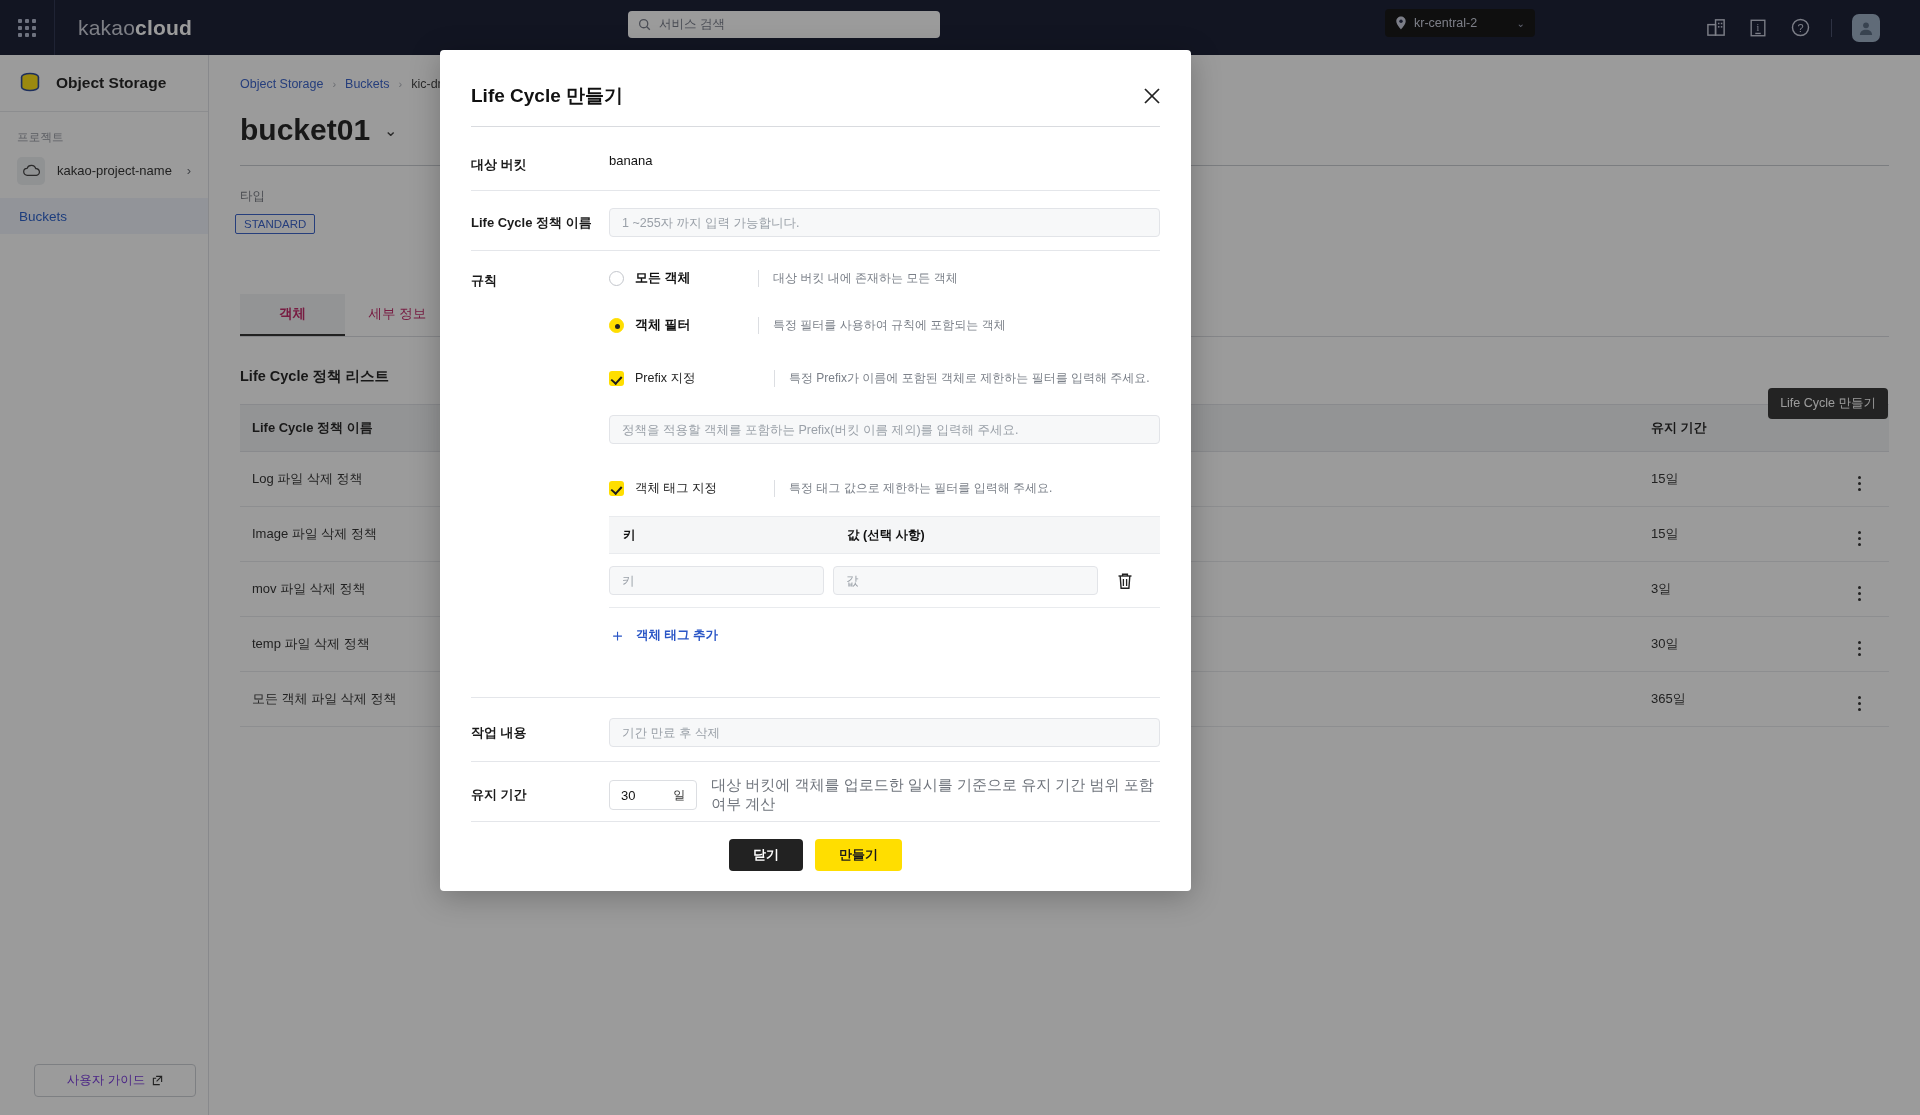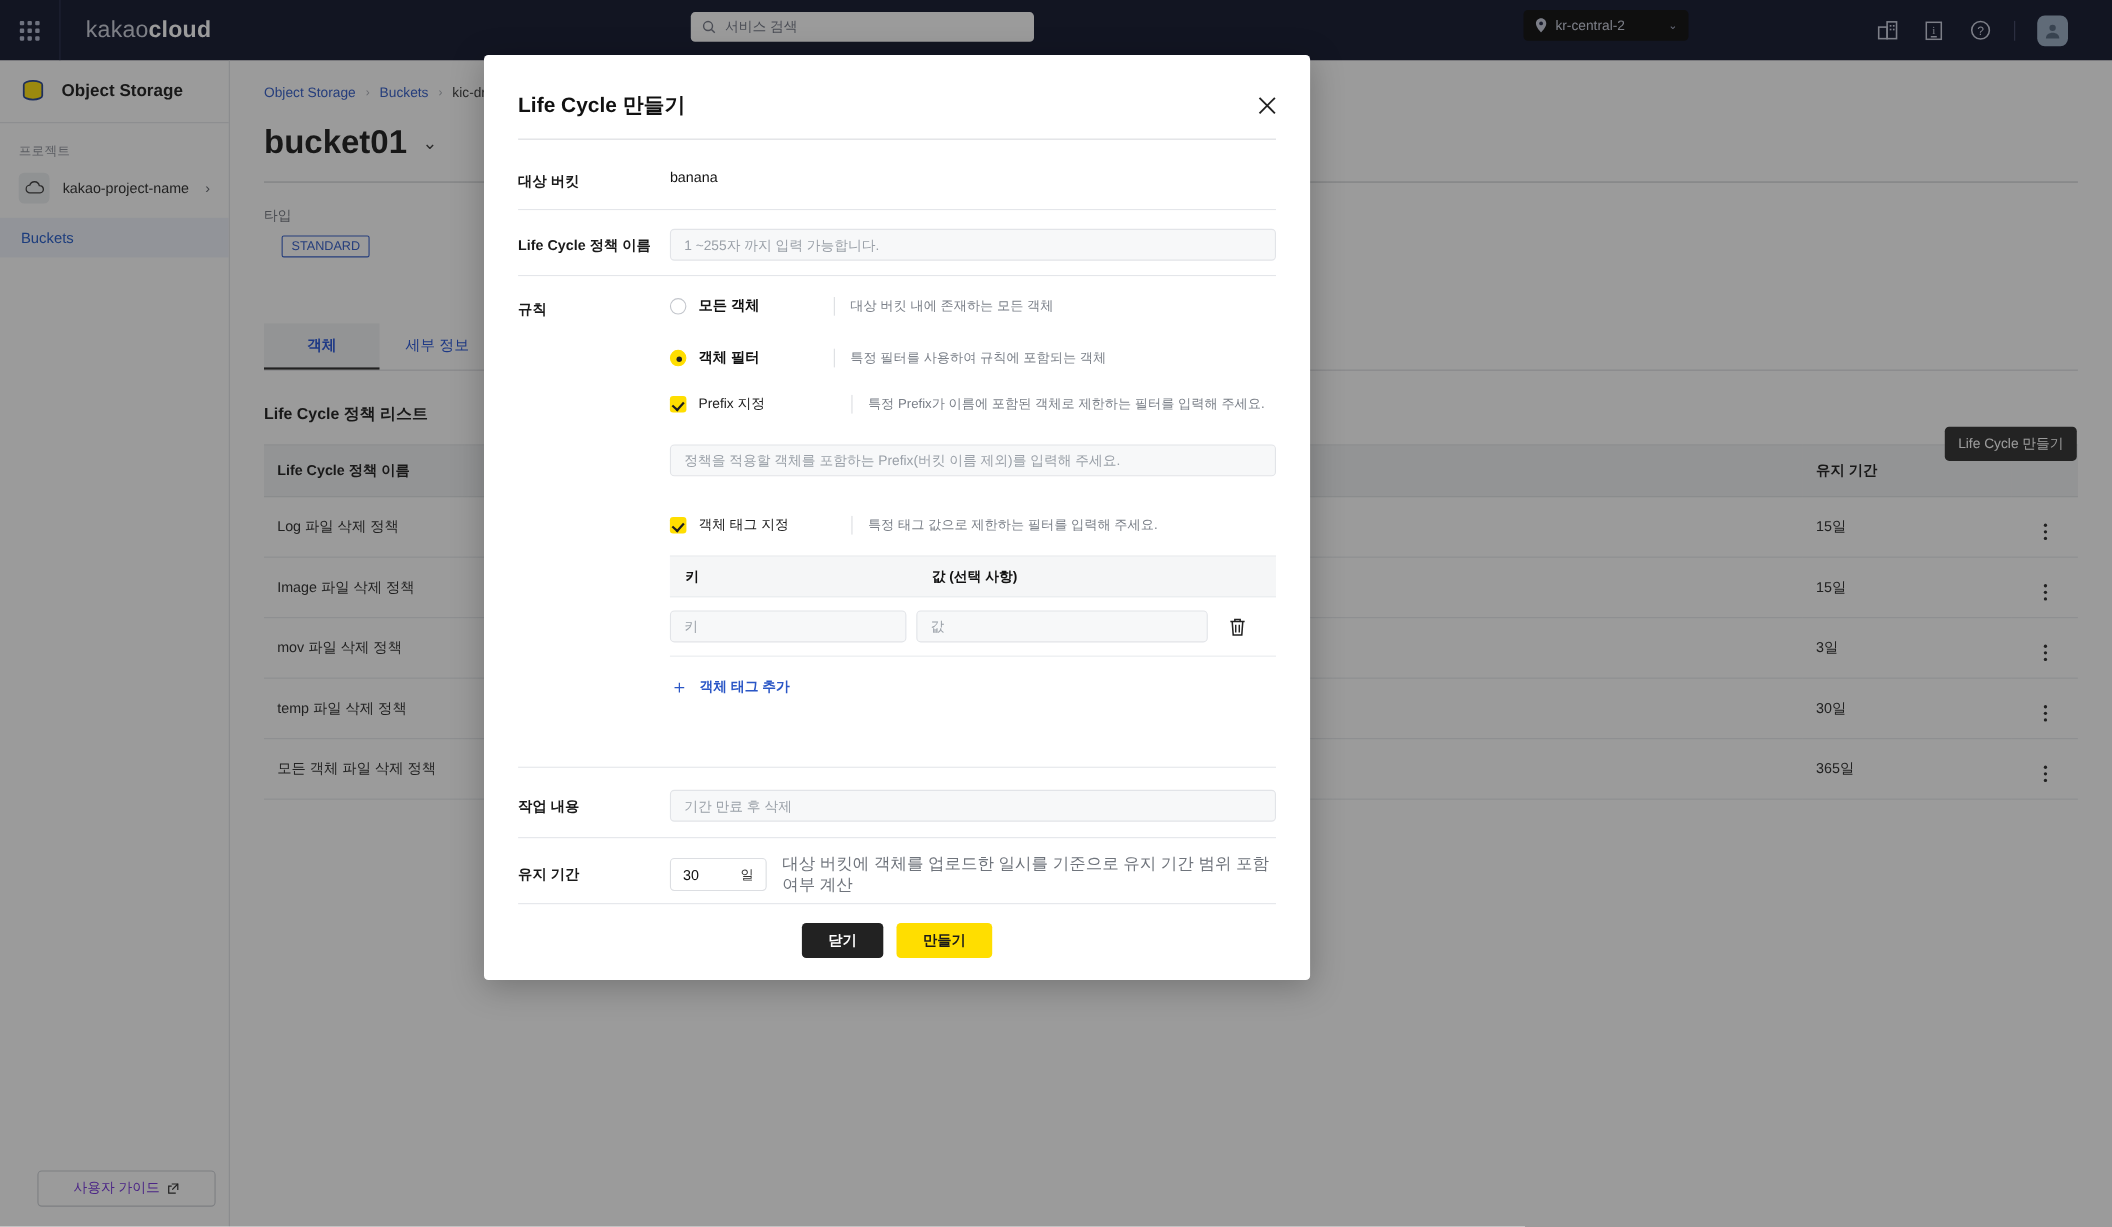--- a/index.html
+++ b/index.html
@@ -86,25 +86,25 @@
   .crumbs { display: flex; align-items: center; gap: 9px; padding: 22px 0 0 31px; font-size: 12.5px; }
   .crumbs a { color: #2a56c6; text-decoration: none; }
   .crumbs .sep { color: #a7abb3; font-size: 11px; }
   .crumbs .cur { color: #333; }
   .page-title-row { display: flex; align-items: center; gap: 14px; padding: 22px 0 0 31px; }
   .page-title { font-size: 30px; font-weight: 700; color: #111; }
   .page-title-chev { font-size: 16px; color: #333; }
   .title-rule { margin: 18px 31px 0 31px; border-bottom: 1px solid #c5c8ce; }
   .meta-label { padding: 22px 0 0 31px; font-size: 12.5px; color: #6c7079; }
   .badge {
-    margin: 9px 0 0 47px; display: inline-block; border: 1px solid #2a56c6;
+    margin: 9px 0 0 26px; display: inline-block; border: 1px solid #2a56c6;
     color: #2a56c6; font-size: 11.5px; padding: 3px 8px; border-radius: 2px;
   }
   .tabs { display: flex; margin: 60px 0 0 31px; border-bottom: 1px solid #d7d9de; width: calc(100% - 62px); }
-  .tab { width: 105px; text-align: center; padding: 11px 0; font-size: 13.5px; color: #1d4ed8; }
+  .tab { width: 105px; text-align: center; padding: 11px 0; font-size: 13.5px; color: #be185d; }
   .tab.active { background: #f1f2f4; border-bottom: 2px solid #222; font-weight: 600; }
   .list-title { padding: 30px 0 0 31px; font-size: 14.5px; font-weight: 600; color: #111; }
   .create-tip {
     position: absolute; right: 32px; top: 333px; background: #262626; color: #fff;
     font-size: 12.5px; padding: 7px 12px; border-radius: 4px;
   }
   table.lc { width: calc(100% - 62px); margin: 18px 31px 0 31px; border-collapse: collapse; }
   table.lc th {
     background: #f1f2f4; text-align: left; font-size: 13px; font-weight: 600; color: #111;
     padding: 14px 0 14px 12px; border-top: 1px solid #dfe1e5; border-bottom: 1px solid #dfe1e5;
@@ -410,21 +410,21 @@
         <span class="radio"></span>
         <span class="opt-label">모든 객체</span>
         <span class="opt-desc">대상 버킷 내에 존재하는 모든 객체</span>
       </div>
       <div class="opt-row" style="margin-top:29px;">
         <span class="radio on"></span>
         <span class="opt-label">객체 필터</span>
         <span class="opt-desc">특정 필터를 사용하여 규칙에 포함되는 객체</span>
       </div>
 
-      <div class="opt-row" style="margin-top:25px;">
+      <div class="opt-row" style="margin-top:36px;">
         <span class="cbox"></span>
         <span class="opt-label-n">Prefix 지정</span>
         <span class="opt-desc">특정 Prefix가 이름에 포함된 객체로 제한하는 필터를 입력해 주세요.</span>
       </div>
       <div style="margin-top:28px;">
         <input class="txtinput" type="text" placeholder="정책을 적용할 객체를 포함하는 Prefix(버킷 이름 제외)를 입력해 주세요." style="">
       </div>
 
       <div class="opt-row" style="margin-top:36px;">
         <span class="cbox"></span>

